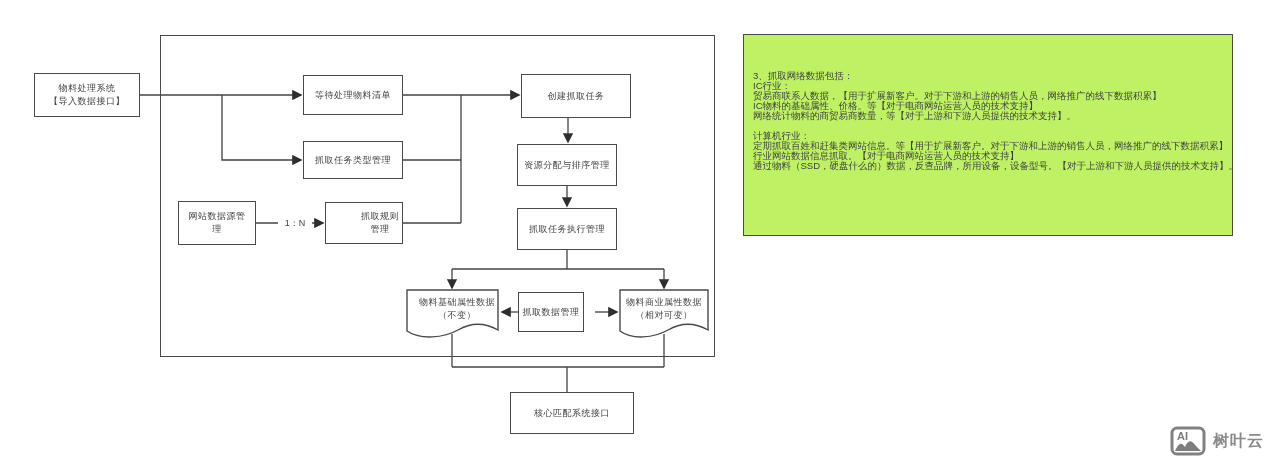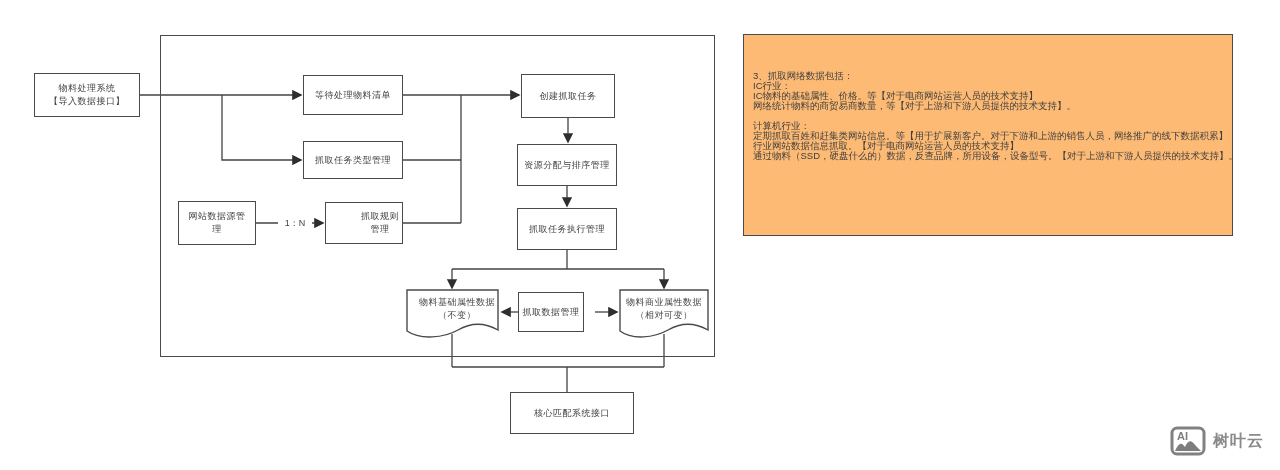--- a/index.html
+++ b/index.html
@@ -44,21 +44,21 @@
     background:#ffffff;
     font-size:9px;
     color:#3f3f3f;
     text-align:center;
     padding:0 2px;
   }
   .notes-panel{
     position:absolute;
     left:743px;top:34px;width:490px;height:202px;
     border:1.5px solid #4a4a4a;
-    background:#fdba74;
+    background:#bef264;
     box-sizing:border-box;
   }
   .notes-text{
     position:absolute;
     left:9px;top:36px;right:6px;
   }
   .note-line{
     font-size:9.5px;
     line-height:10px;
     min-height:10px;
@@ -140,21 +140,21 @@
     <span class="node-label">网站数据源管
 理</span>
   </div>
 
   <div class="node" style="left:325px;top:202px;width:78px;height:42px;padding-left:32px;">
     <span class="node-label">抓取规则管理</span>
   </div>
 
   <div class="edge-label" style="left:278px;top:217px;width:30px;">1：N</div>
 
-  <div class="node" style="left:521px;top:74px;width:94px;height:44px;">
+  <div class="node" style="left:521px;top:74px;width:110px;height:44px;">
     <span class="node-label">创建抓取任务</span>
   </div>
 
   <div class="node" style="left:517px;top:144px;width:100px;height:42px;">
     <span class="node-label">资源分配与排序管理</span>
   </div>
 
   <div class="node" style="left:517px;top:208px;width:100px;height:42px;">
     <span class="node-label">抓取任务执行管理</span>
   </div>
@@ -170,20 +170,21 @@
 （相对可变）</div>
 
   <div class="node" style="left:510px;top:392px;width:124px;height:42px;text-align:right;">
     <span class="node-label">核心匹配系统接口</span>
   </div>
 
   <div class="notes-panel">
     <div class="notes-text">
         <div class="note-line">3、抓取网络数据包括：</div>
         <div class="note-line">IC行业：</div>
+        <div class="note-line">贸易商联系人数据，【用于扩展新客户。对于下游和上游的销售人员，网络推广的线下数据积累】</div>
         <div class="note-line">IC物料的基础属性、价格。等【对于电商网站运营人员的技术支持】</div>
         <div class="note-line">网络统计物料的商贸易商数量，等【对于上游和下游人员提供的技术支持】。</div>
         <div class="note-line">&nbsp;</div>
         <div class="note-line">计算机行业：</div>
         <div class="note-line">定期抓取百姓和赶集类网站信息。等【用于扩展新客户。对于下游和上游的销售人员，网络推广的线下数据积累】</div>
         <div class="note-line">行业网站数据信息抓取。【对于电商网站运营人员的技术支持】</div>
         <div class="note-line">通过物料（SSD，硬盘什么的）数据，反查品牌，所用设备，设备型号。【对于上游和下游人员提供的技术支持】。</div>
       </div>
   </div>
 

